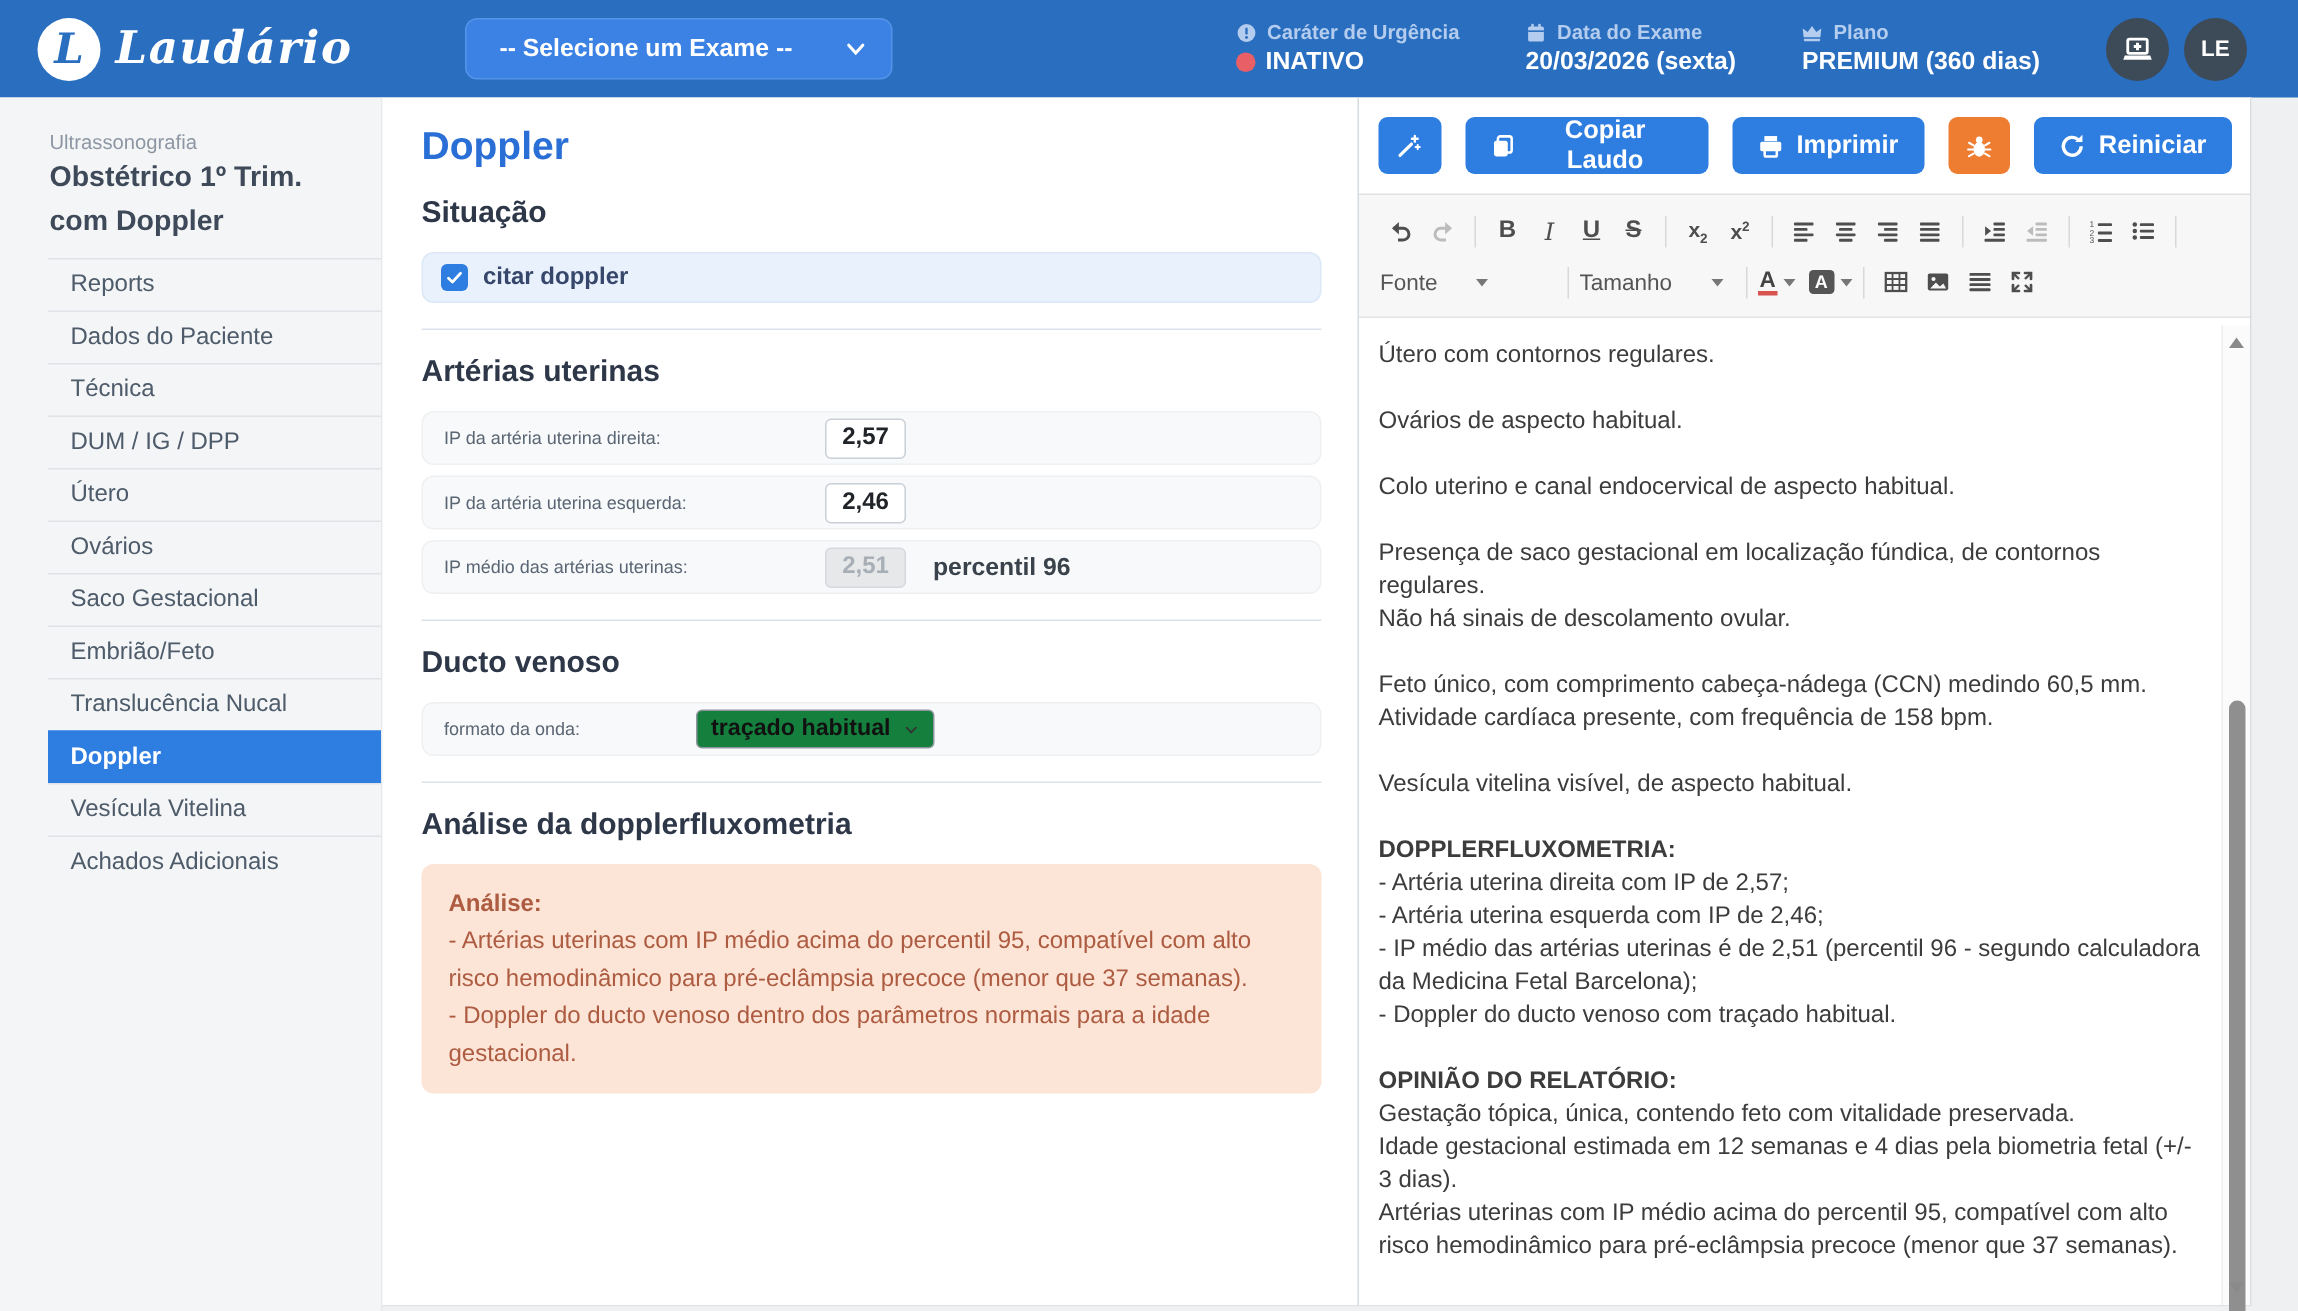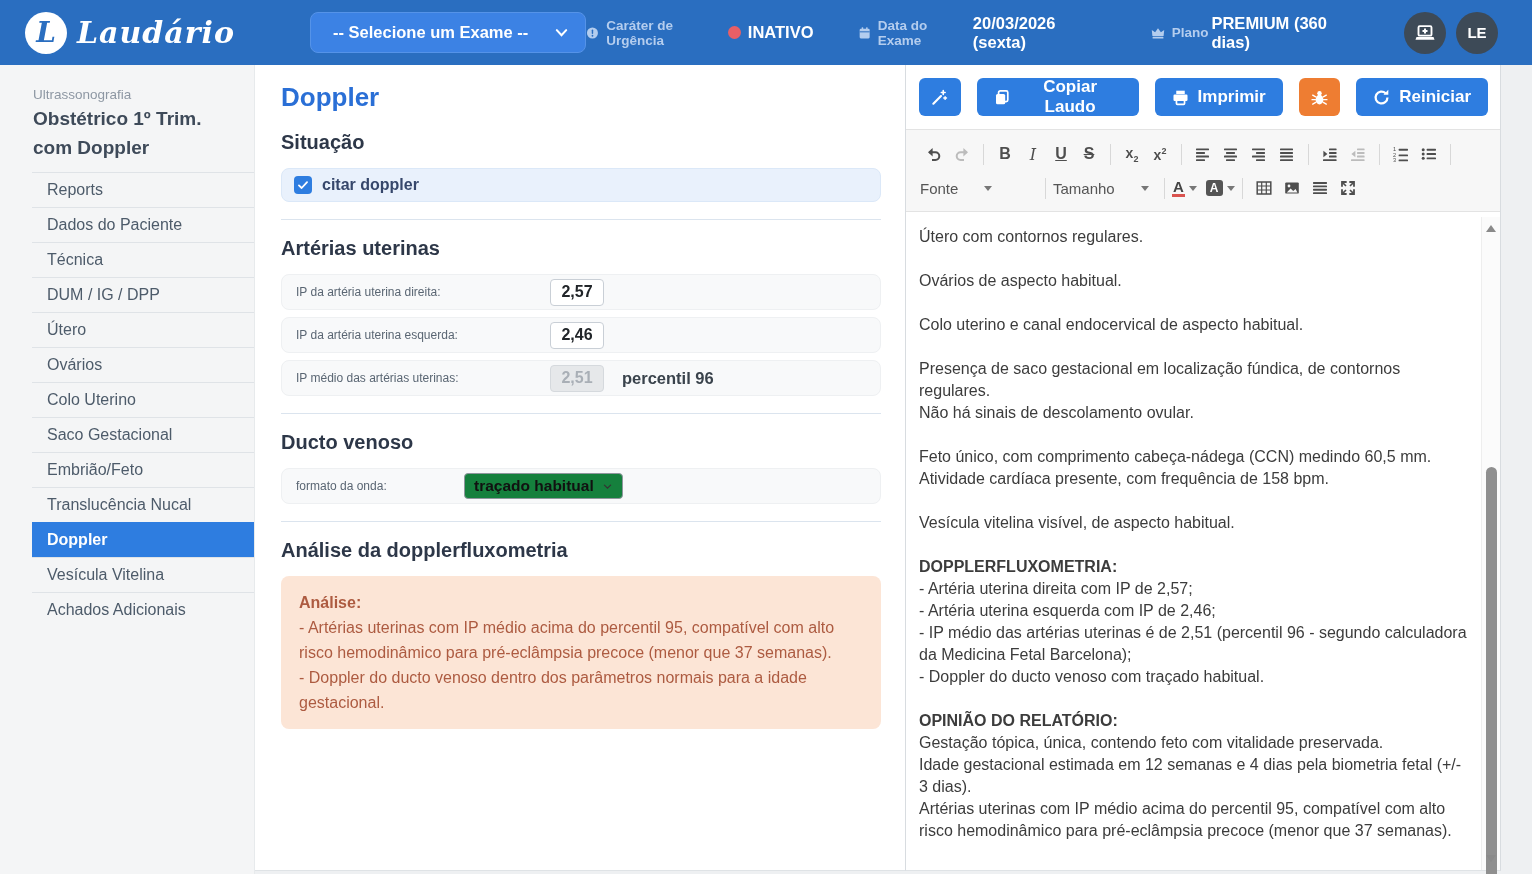--- a/index.html
+++ b/index.html
@@ -6,21 +6,21 @@
   html,body { width:1532px; height:874px; overflow:hidden; font-family:"Liberation Sans", sans-serif; background:#eef0f2; }
 
   
   .header { position:absolute; top:0; left:0; width:1532px; height:65px; background:#2a6ec0; display:flex; align-items:center; }
   .logo { display:flex; align-items:center; gap:10px; margin-left:25px; cursor:pointer; }
   .logo-circle { width:42px; height:42px; border-radius:50%; background:#ffffff; color:#2a6ec0; display:flex; align-items:center; justify-content:center; font-family:"DejaVu Serif", serif; font-style:italic; font-weight:bold; font-size:28px; }
   .logo-text { color:#fff; font-family:"DejaVu Serif", serif; font-style:italic; font-weight:bold; font-size:30px; letter-spacing:1px; }
   .exam-select { margin-left:75px; width:285px; height:41px; background:#3c82e4; border:1px solid #5593e8; border-radius:8px; color:#fff; font-weight:bold; font-size:16.5px; display:flex; align-items:center; padding:0 16px 0 22px; cursor:pointer; }
   .exam-select .sel-caret { margin-left:auto; width:15px; height:15px; }
   .hright { margin-left:auto; display:flex; align-items:center; gap:44px; margin-right:34px; }
-  .hblock { display:flex; gap:3px; }
+  .hblock { display:flex; flex-direction:column; gap:3px; }
   .hlabel { display:flex; align-items:center; gap:7px; color:#b4cdee; font-size:13.5px; font-weight:bold; }
   .hlabel svg { width:14px; height:14px; }
   .hvalue { display:flex; align-items:center; gap:7px; color:#ffffff; font-size:16.5px; font-weight:bold; }
   .red-dot { width:13px; height:13px; border-radius:50%; background:#e85f66; }
   .hcircles { display:flex; gap:10px; }
   .circle-btn { width:42px; height:42px; border-radius:50%; background:#3d4a57; color:#fff; display:flex; align-items:center; justify-content:center; font-size:15px; font-weight:bold; cursor:pointer; }
   .circle-btn svg { width:20px; height:20px; }
 
   
   .sidebar { position:absolute; top:65px; left:0; width:255px; height:809px; background:#f4f5f6; border-right:1px solid #e7eaec; }
@@ -168,21 +168,20 @@
 <div class="sidebar">
   <div class="side-cat">Ultrassonografia</div>
   <div class="side-title">Obstétrico 1º Trim. com Doppler</div>
   <div class="nav" id="side-nav">
       <div class="nav-item">Reports</div>
       <div class="nav-item">Dados do Paciente</div>
       <div class="nav-item">Técnica</div>
       <div class="nav-item">DUM / IG / DPP</div>
       <div class="nav-item">Útero</div>
       <div class="nav-item">Ovários</div>
-      <div class="nav-item">Colo Uterino</div>
       <div class="nav-item">Saco Gestacional</div>
       <div class="nav-item">Embrião/Feto</div>
       <div class="nav-item">Translucência Nucal</div>
       <div class="nav-item active">Doppler</div>
       <div class="nav-item">Vesícula Vitelina</div>
       <div class="nav-item">Achados Adicionais</div>
     </div>
 </div>
 
 <div class="main">

